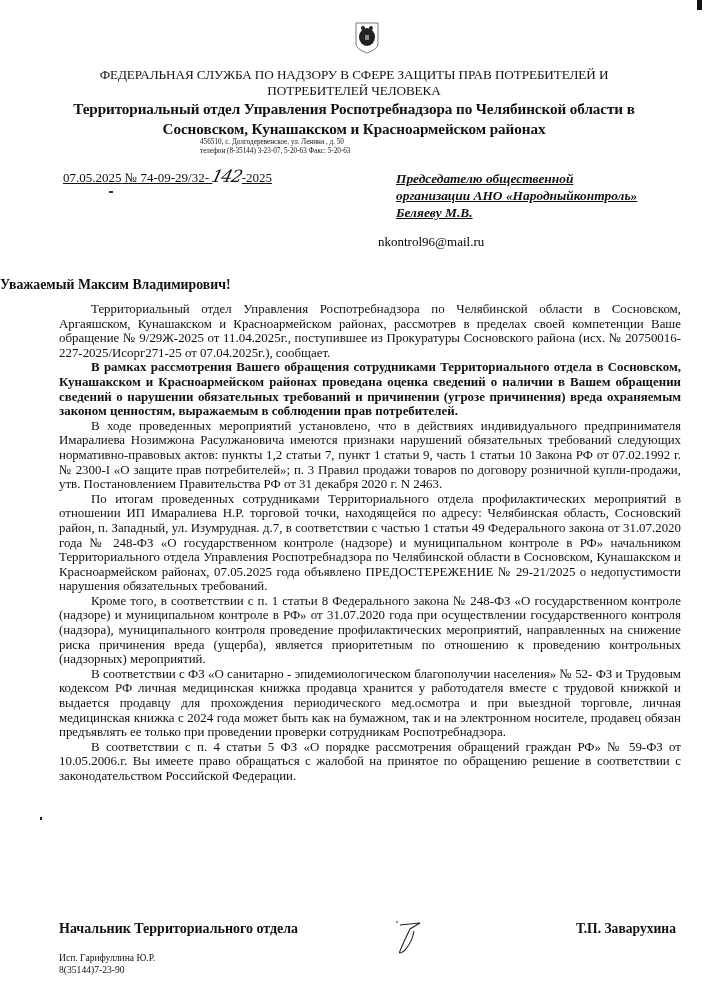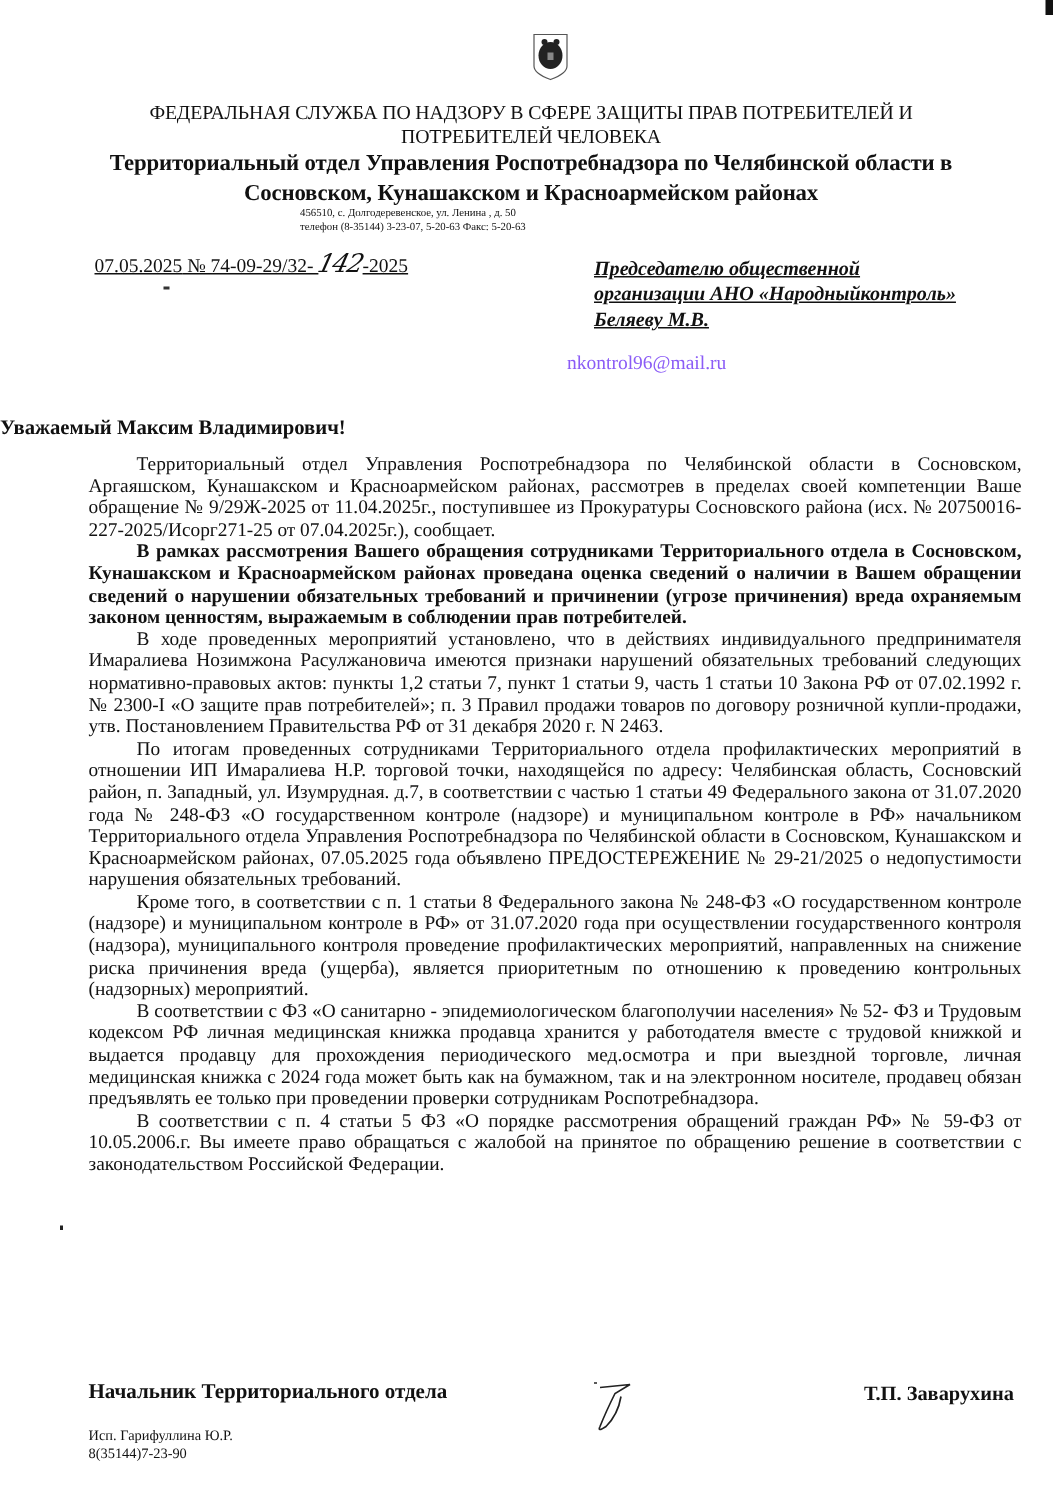--- a/index.html
+++ b/index.html
@@ -8,21 +8,21 @@
   .page { position: absolute; left: 0; top: 0; width: 708px; height: 747px; }
   .corner-mark { position: absolute; right: 6px; top: 0; width: 5px; height: 10px; background: #111; }
   .emblem { position: absolute; left: 354px; top: 22px; width: 26px; height: 32px; }
   .agency { position: absolute; left: 40px; width: 628px; text-align: center; font-size: 13.2px; line-height: 16px; top: 67px; letter-spacing: -0.1px; }
   .dept { position: absolute; left: 30px; width: 648px; text-align: center; font-weight: bold; font-size: 15.2px; line-height: 20px; top: 99px; letter-spacing: -0.1px; }
   .addr { position: absolute; left: 200px; width: 308px; text-align: left; font-size: 7.2px; line-height: 9px; top: 138px; }
   .refline { position: absolute; left: 63px; top: 166px; font-size: 13px; text-decoration: underline; white-space: nowrap; }
   .refline .hand { font-family: "DejaVu Serif", serif; font-style: italic; font-size: 17px; letter-spacing: -1px; display: inline-block; transform: skewX(-14deg); }
   .dot-mark { position: absolute; left: 109px; top: 191px; width: 4px; height: 2px; background: #333; }
   .addressee { position: absolute; left: 378px; top: 170px; font-weight: bold; font-style: italic; font-size: 13.4px; line-height: 17px; text-decoration: underline; margin-left: 18px; }
-  .email { position: absolute; left: 378px; top: 234px; font-size: 13px; color: #8b5cf6; }
+  .email { position: absolute; left: 378px; top: 234px; font-size: 13px; color: #000000; }
   .salutation { position: absolute; left: 0; width: 708px; text-align: left; top: 277px; font-weight: bold; font-size: 13.8px; }
   .body { position: absolute; left: 59px; width: 622px; top: 302px; font-size: 12.9px; line-height: 14.6px; }
   .body p { margin: 0; text-align: justify; text-indent: 32px; }
   .body p.bold { font-weight: bold; }
   .sign-title { position: absolute; left: 59px; top: 921px; font-weight: bold; font-size: 14px; }
   .sign-name { position: absolute; right: 32px; top: 921px; font-weight: bold; font-size: 13.6px; }
   .signature { position: absolute; left: 394px; top: 919px; width: 40px; height: 40px; }
   .executor { position: absolute; left: 59px; top: 952px; font-size: 9.6px; line-height: 12px; }
   .side-dot { position: absolute; left: 40px; top: 817px; width: 2px; height: 3px; background: #222; }
 </style>

